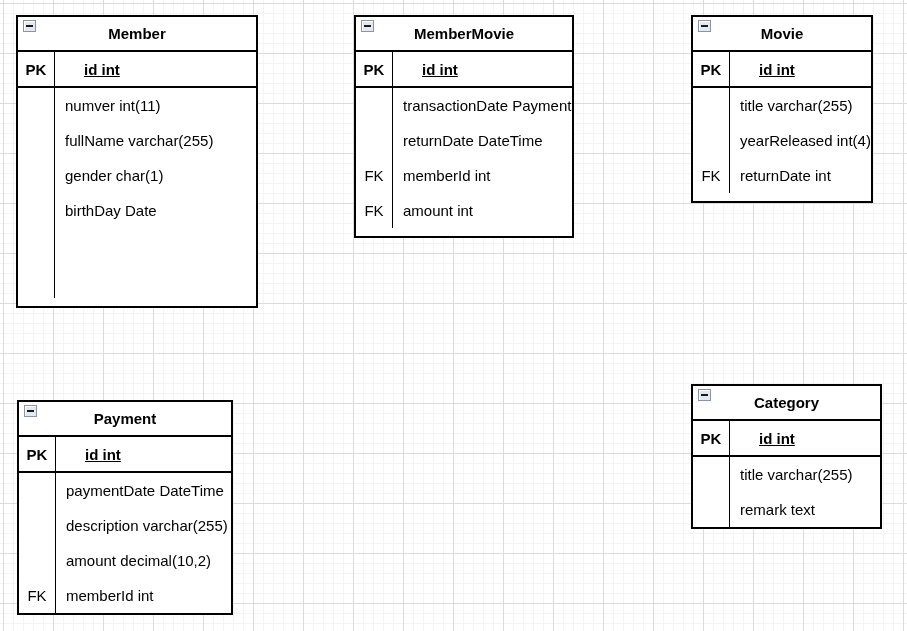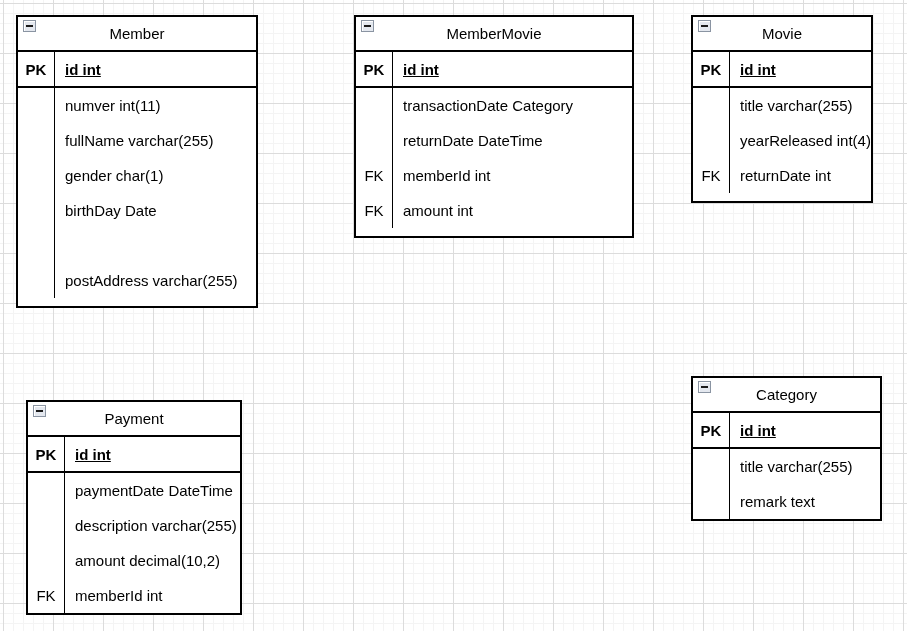--- a/index.html
+++ b/index.html
@@ -36,21 +36,21 @@
     border: 2px solid #000000;
   }
   .e-title {
     position: relative;
     height: 33px;
     border-bottom: 2px solid #000000;
     display: flex;
     align-items: center;
     justify-content: center;
     font-size: 15px;
-    font-weight: normal;
+    font-weight: bold;
   }
   .collapse-btn {
     position: absolute;
     left: 5px;
     top: 3px;
     width: 13px;
     height: 12px;
     box-sizing: border-box;
     background: #e4e8ef;
     border: 1px solid #8a94a2;
@@ -66,20 +66,21 @@
     background: #1a1a1a;
   }
   .row {
     display: flex;
     height: 35px;
     box-sizing: border-box;
   }
   .pk-row {
     height: 36px;
     border-bottom: 2px solid #000000;
+    gap: 19px;
   }
   .keycol {
     flex: 0 0 36px;
     width: 36px;
     border-right: 1px solid #000000;
     display: flex;
     align-items: center;
     justify-content: center;
     font-size: 15px;
   }
@@ -131,38 +132,37 @@
       </div>
       <div class="row">
         <div class="keycol"></div>
         <div class="fieldcol">birthDay Date</div>
       </div>
       <div class="row">
         <div class="keycol"></div>
       </div>
       <div class="row">
         <div class="keycol"></div>
-        <div class="fieldcol">postAddress varchar(255)</div>
       </div>
       <div class="strip" style="height: 8px;"></div>
     </section>
-  <section class="entity" style="left:354px; top:15px;  width:280px;">
+  <section class="entity" style="left:354px; top:15px;  width:220px;">
       <div class="e-title">
         <span class="collapse-btn">
           <span class="minus"></span>
         </span>
         <span class="e-name">MemberMovie</span>
       </div>
       <div class="row pk-row">
         <div class="keycol">PK</div>
         <div class="fieldcol pk-field">id int</div>
       </div>
       <div class="row">
         <div class="keycol"></div>
-        <div class="fieldcol">transactionDate Category</div>
+        <div class="fieldcol">transactionDate Payment</div>
       </div>
       <div class="row">
         <div class="keycol"></div>
         <div class="fieldcol">returnDate DateTime</div>
       </div>
       <div class="row">
         <div class="keycol">FK</div>
         <div class="fieldcol">memberId int</div>
       </div>
       <div class="row">
@@ -189,21 +189,21 @@
       <div class="row">
         <div class="keycol"></div>
         <div class="fieldcol">yearReleased int(4)</div>
       </div>
       <div class="row">
         <div class="keycol">FK</div>
         <div class="fieldcol">returnDate int</div>
       </div>
       <div class="strip" style="height: 8px;"></div>
     </section>
-  <section class="entity" style="left:26px;  top:400px; width:216px;">
+  <section class="entity" style="left:17px;  top:400px; width:216px;">
       <div class="e-title">
         <span class="collapse-btn">
           <span class="minus"></span>
         </span>
         <span class="e-name">Payment</span>
       </div>
       <div class="row pk-row">
         <div class="keycol">PK</div>
         <div class="fieldcol pk-field">id int</div>
       </div>
@@ -217,21 +217,21 @@
       </div>
       <div class="row">
         <div class="keycol"></div>
         <div class="fieldcol">amount decimal(10,2)</div>
       </div>
       <div class="row">
         <div class="keycol">FK</div>
         <div class="fieldcol">memberId int</div>
       </div>
     </section>
-  <section class="entity" style="left:691px; top:376px; width:191px;">
+  <section class="entity" style="left:691px; top:384px; width:191px;">
       <div class="e-title">
         <span class="collapse-btn">
           <span class="minus"></span>
         </span>
         <span class="e-name">Category</span>
       </div>
       <div class="row pk-row">
         <div class="keycol">PK</div>
         <div class="fieldcol pk-field">id int</div>
       </div>

